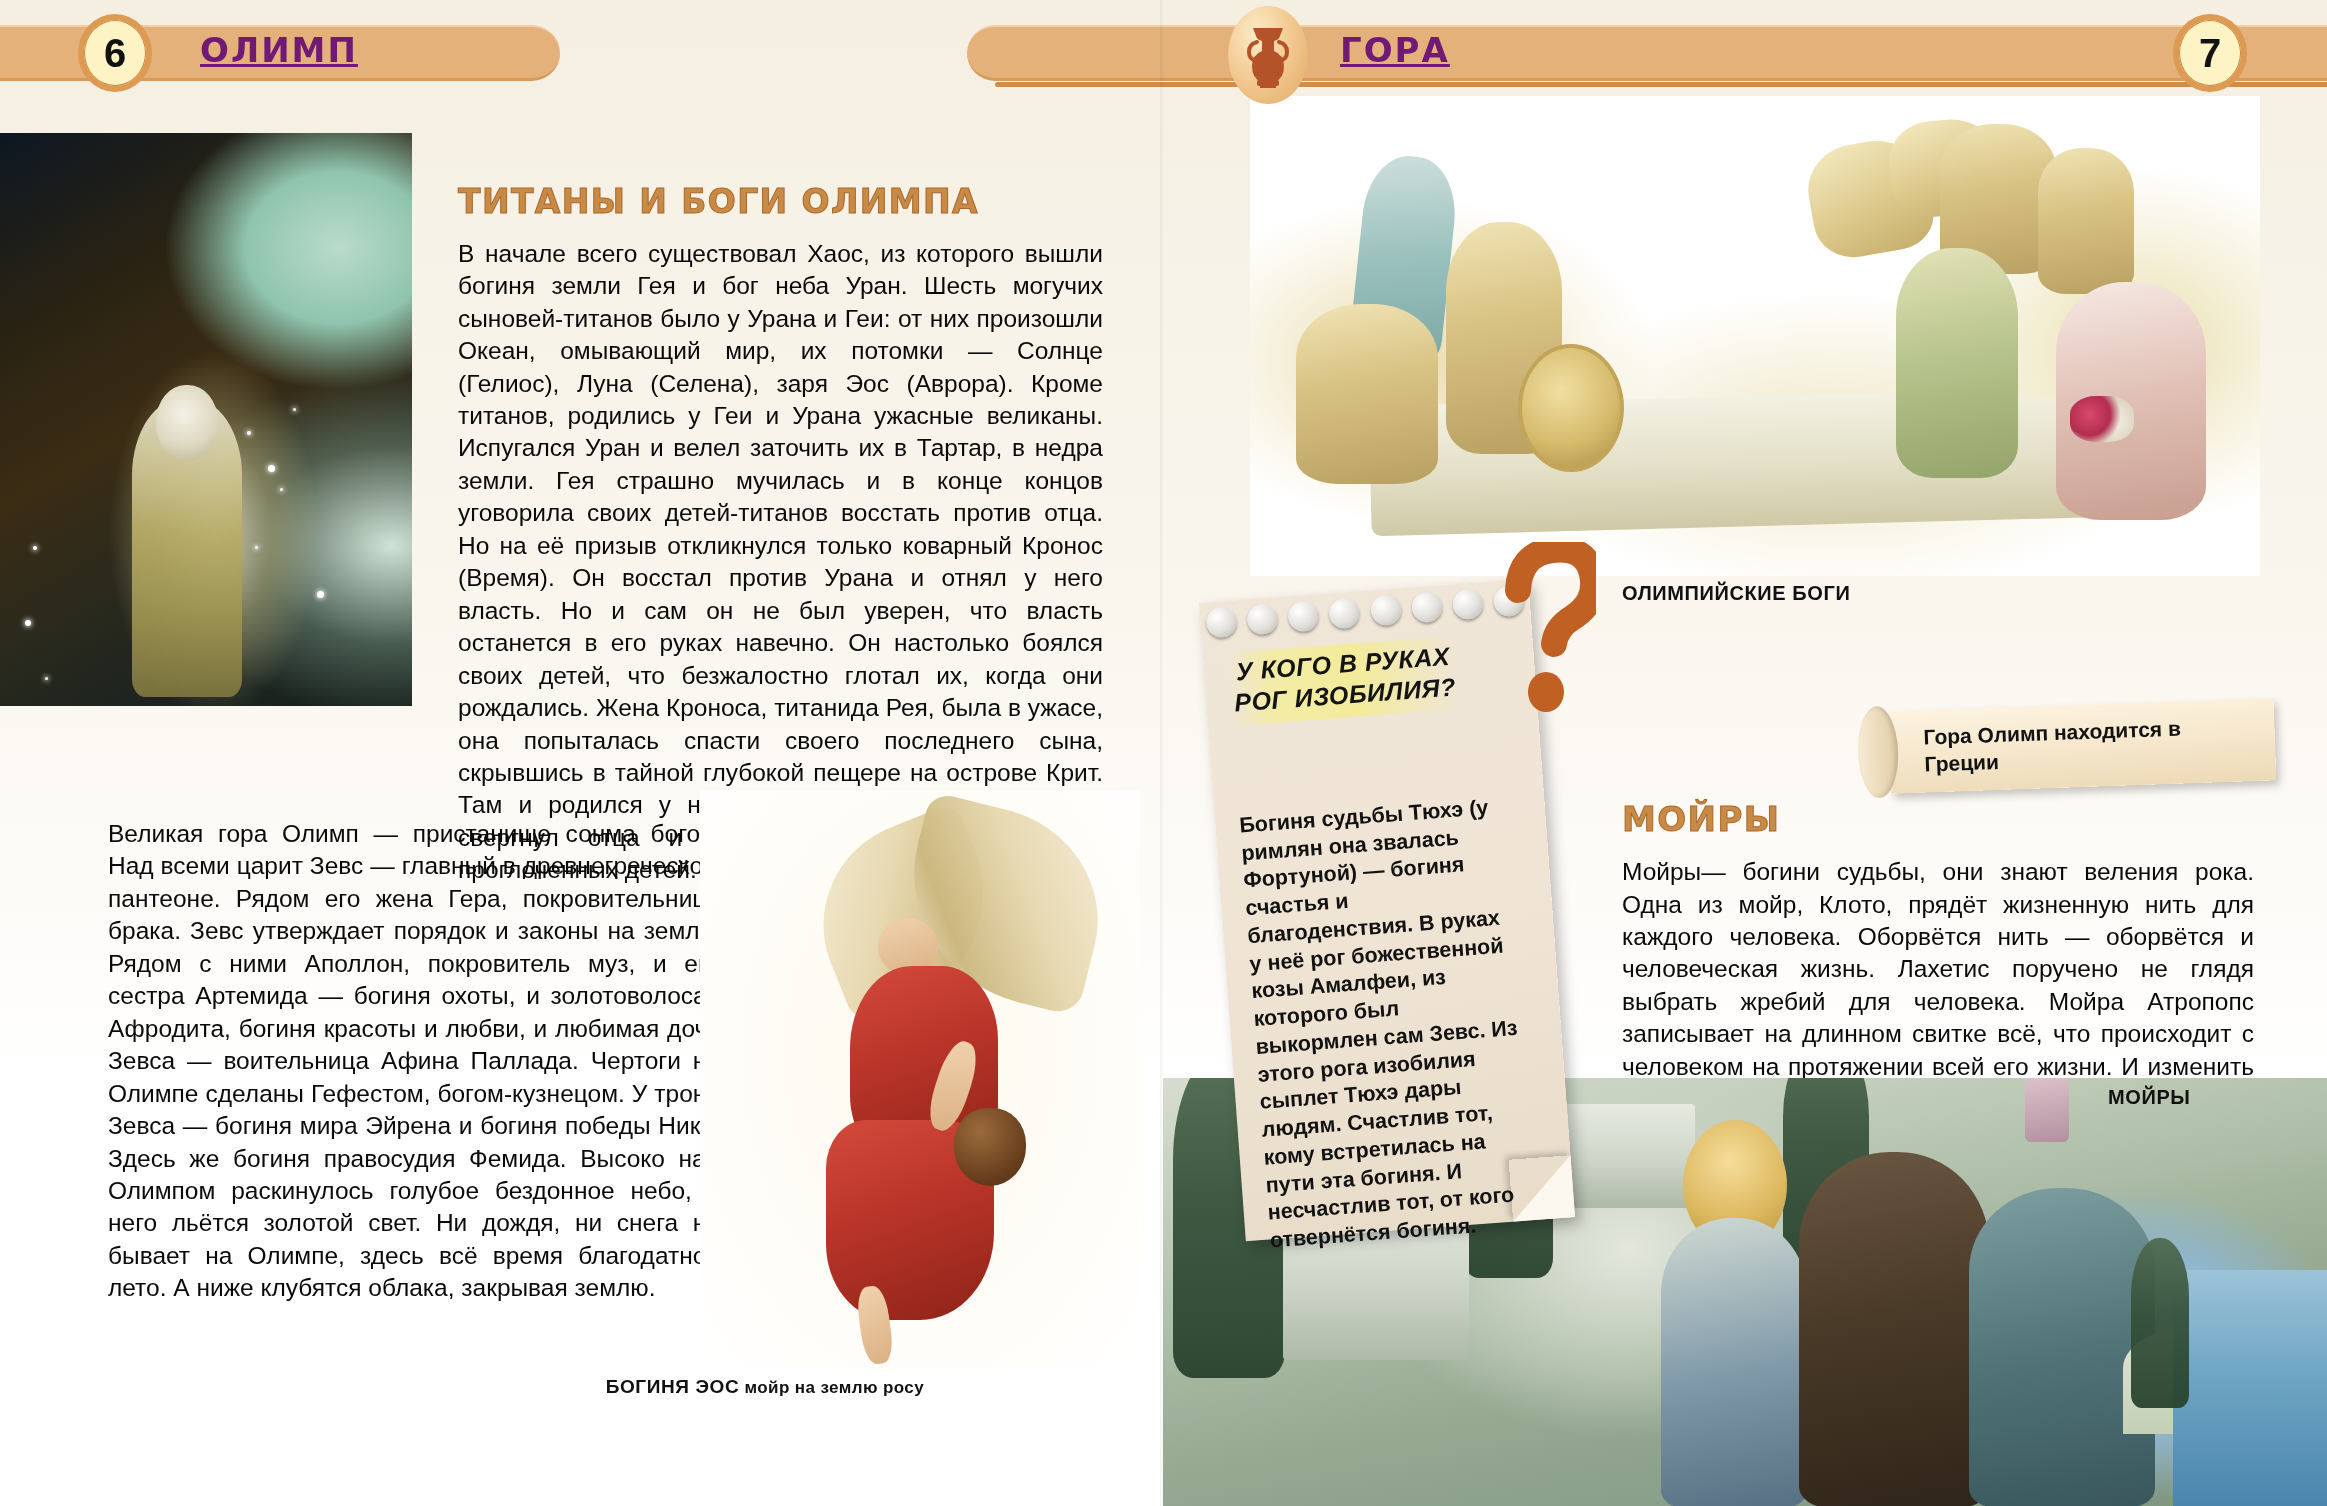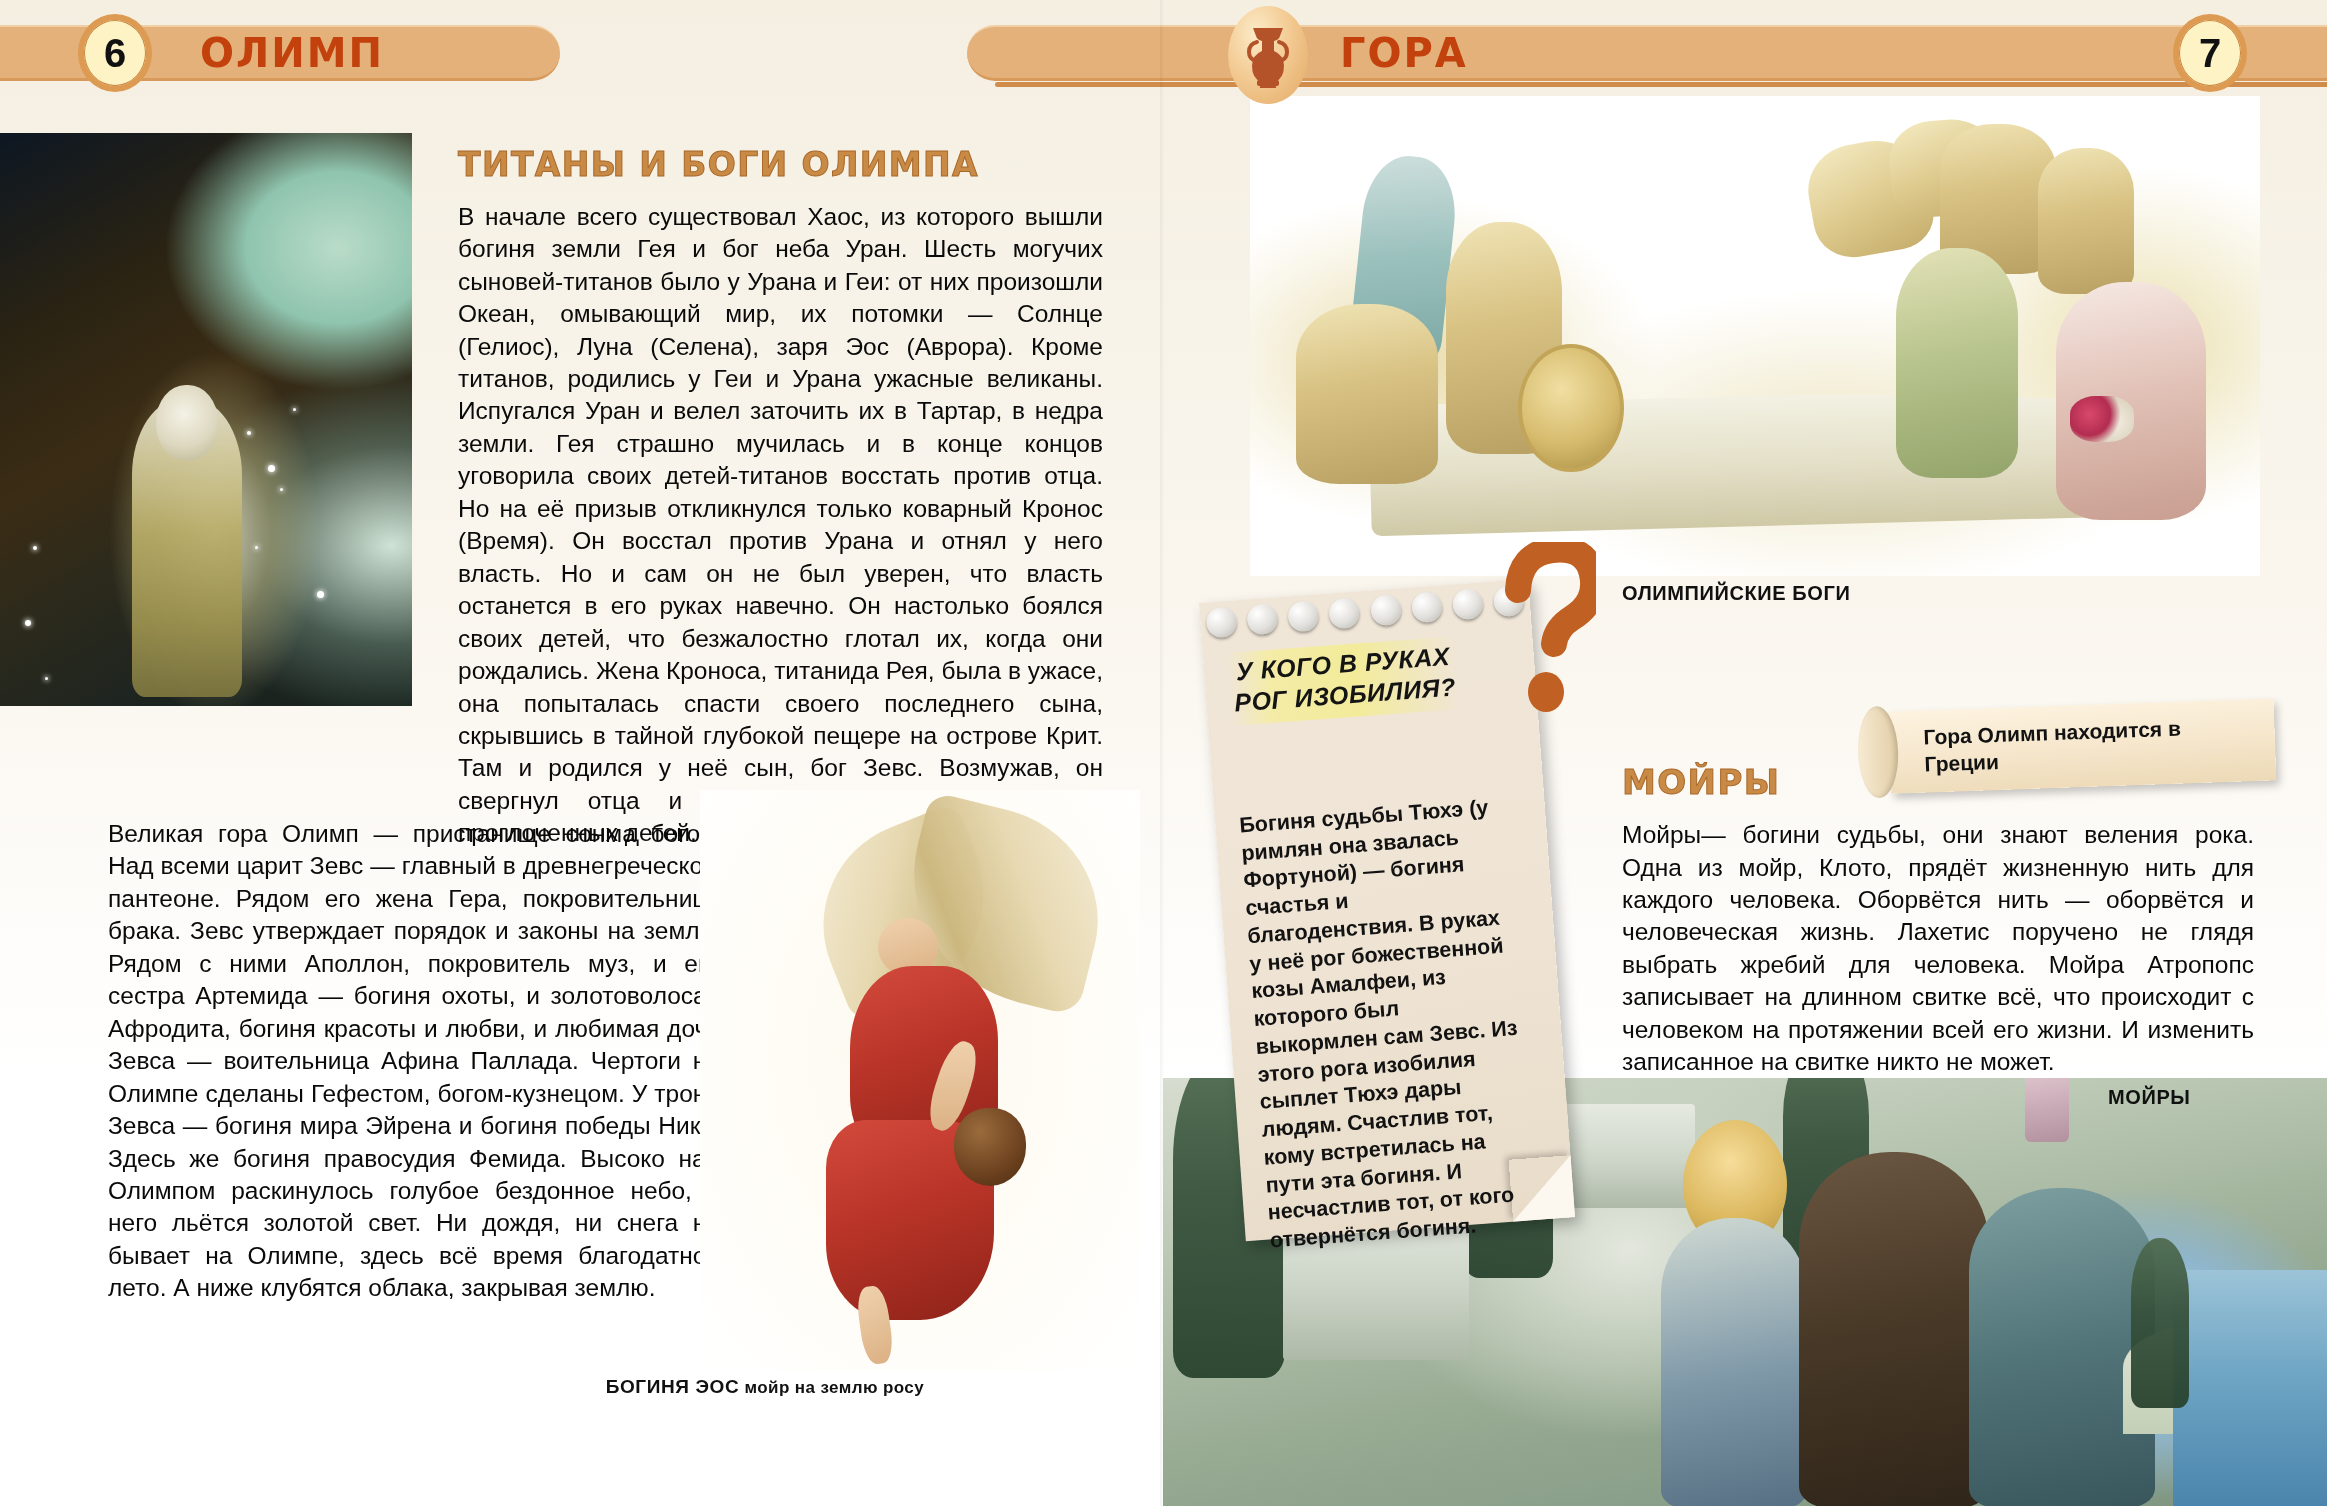--- a/index.html
+++ b/index.html
@@ -77,26 +77,27 @@
     z-index: 6;
     box-shadow: 0 0 0 1px #c9833c inset;
   }
   .page-badge.left  { left: 78px;  top: 14px; }
   .page-badge.right { right: 80px; top: 14px; }
 
   
   .header-title {
     position: absolute;
     top: 30px;
-    font-size: 40px;
+    font-size: 34px;
     font-weight: bold;
     letter-spacing: 2px;
-    color: #c2410c;
+    color: #701a75;
     z-index: 7;
     font-family: "DejaVu Sans", sans-serif;
+    text-decoration: underline;
   }
   .header-title.left  { left: 200px; }
   .header-title.right { left: 1340px; }
 
   
   .amphora-badge {
     position: absolute;
     left: 1228px;
     top: 6px;
     width: 80px;
@@ -174,20 +175,21 @@
   }
 
   .sec-head {
     font-size: 33px;
     font-weight: bold;
     letter-spacing: 1.4px;
     color: #c98a46;
     -webkit-text-stroke: 1px #a8692b;
     margin-bottom: 14px;
     font-family: "DejaVu Sans", sans-serif;
+    margin-top: 37px;
   }
 
   #titans-col { left: 458px; top: 143px; width: 645px; }
   #olymp-col  { left: 108px; top: 818px; width: 612px; }
 
   
   .illus-eos {
     left: 700px; top: 790px;
     width: 440px; height: 580px;
     background: radial-gradient(ellipse at 50% 45%, #fdf9ef 0%, #fffdf8 62%, #ffffff 100%);

